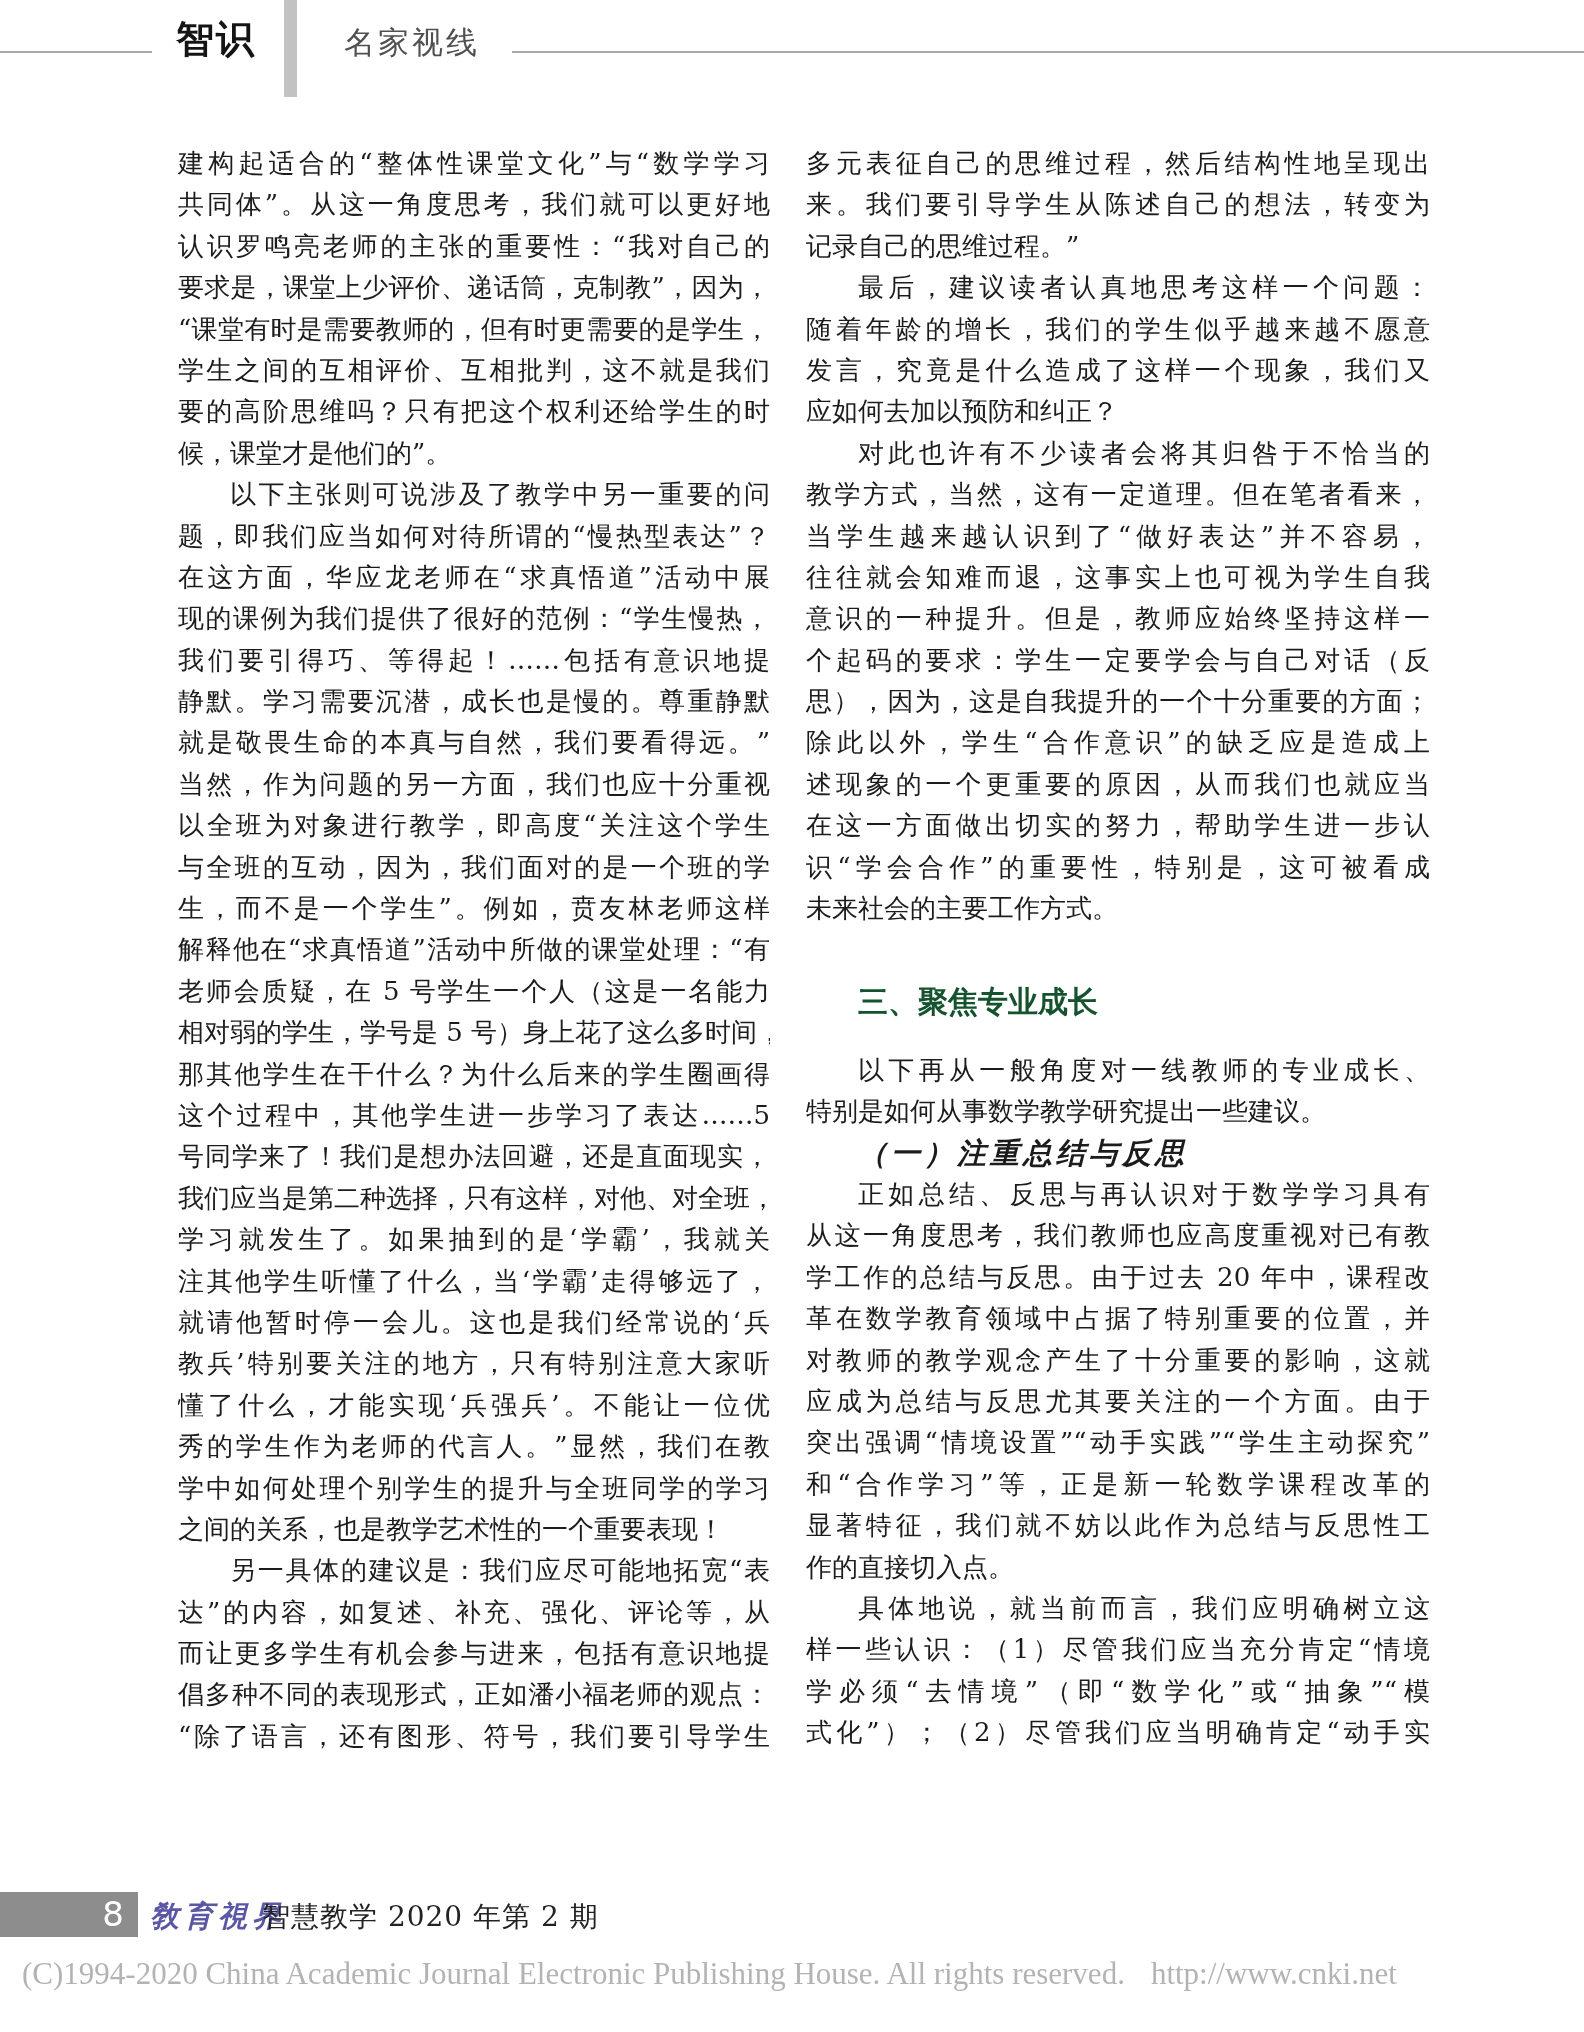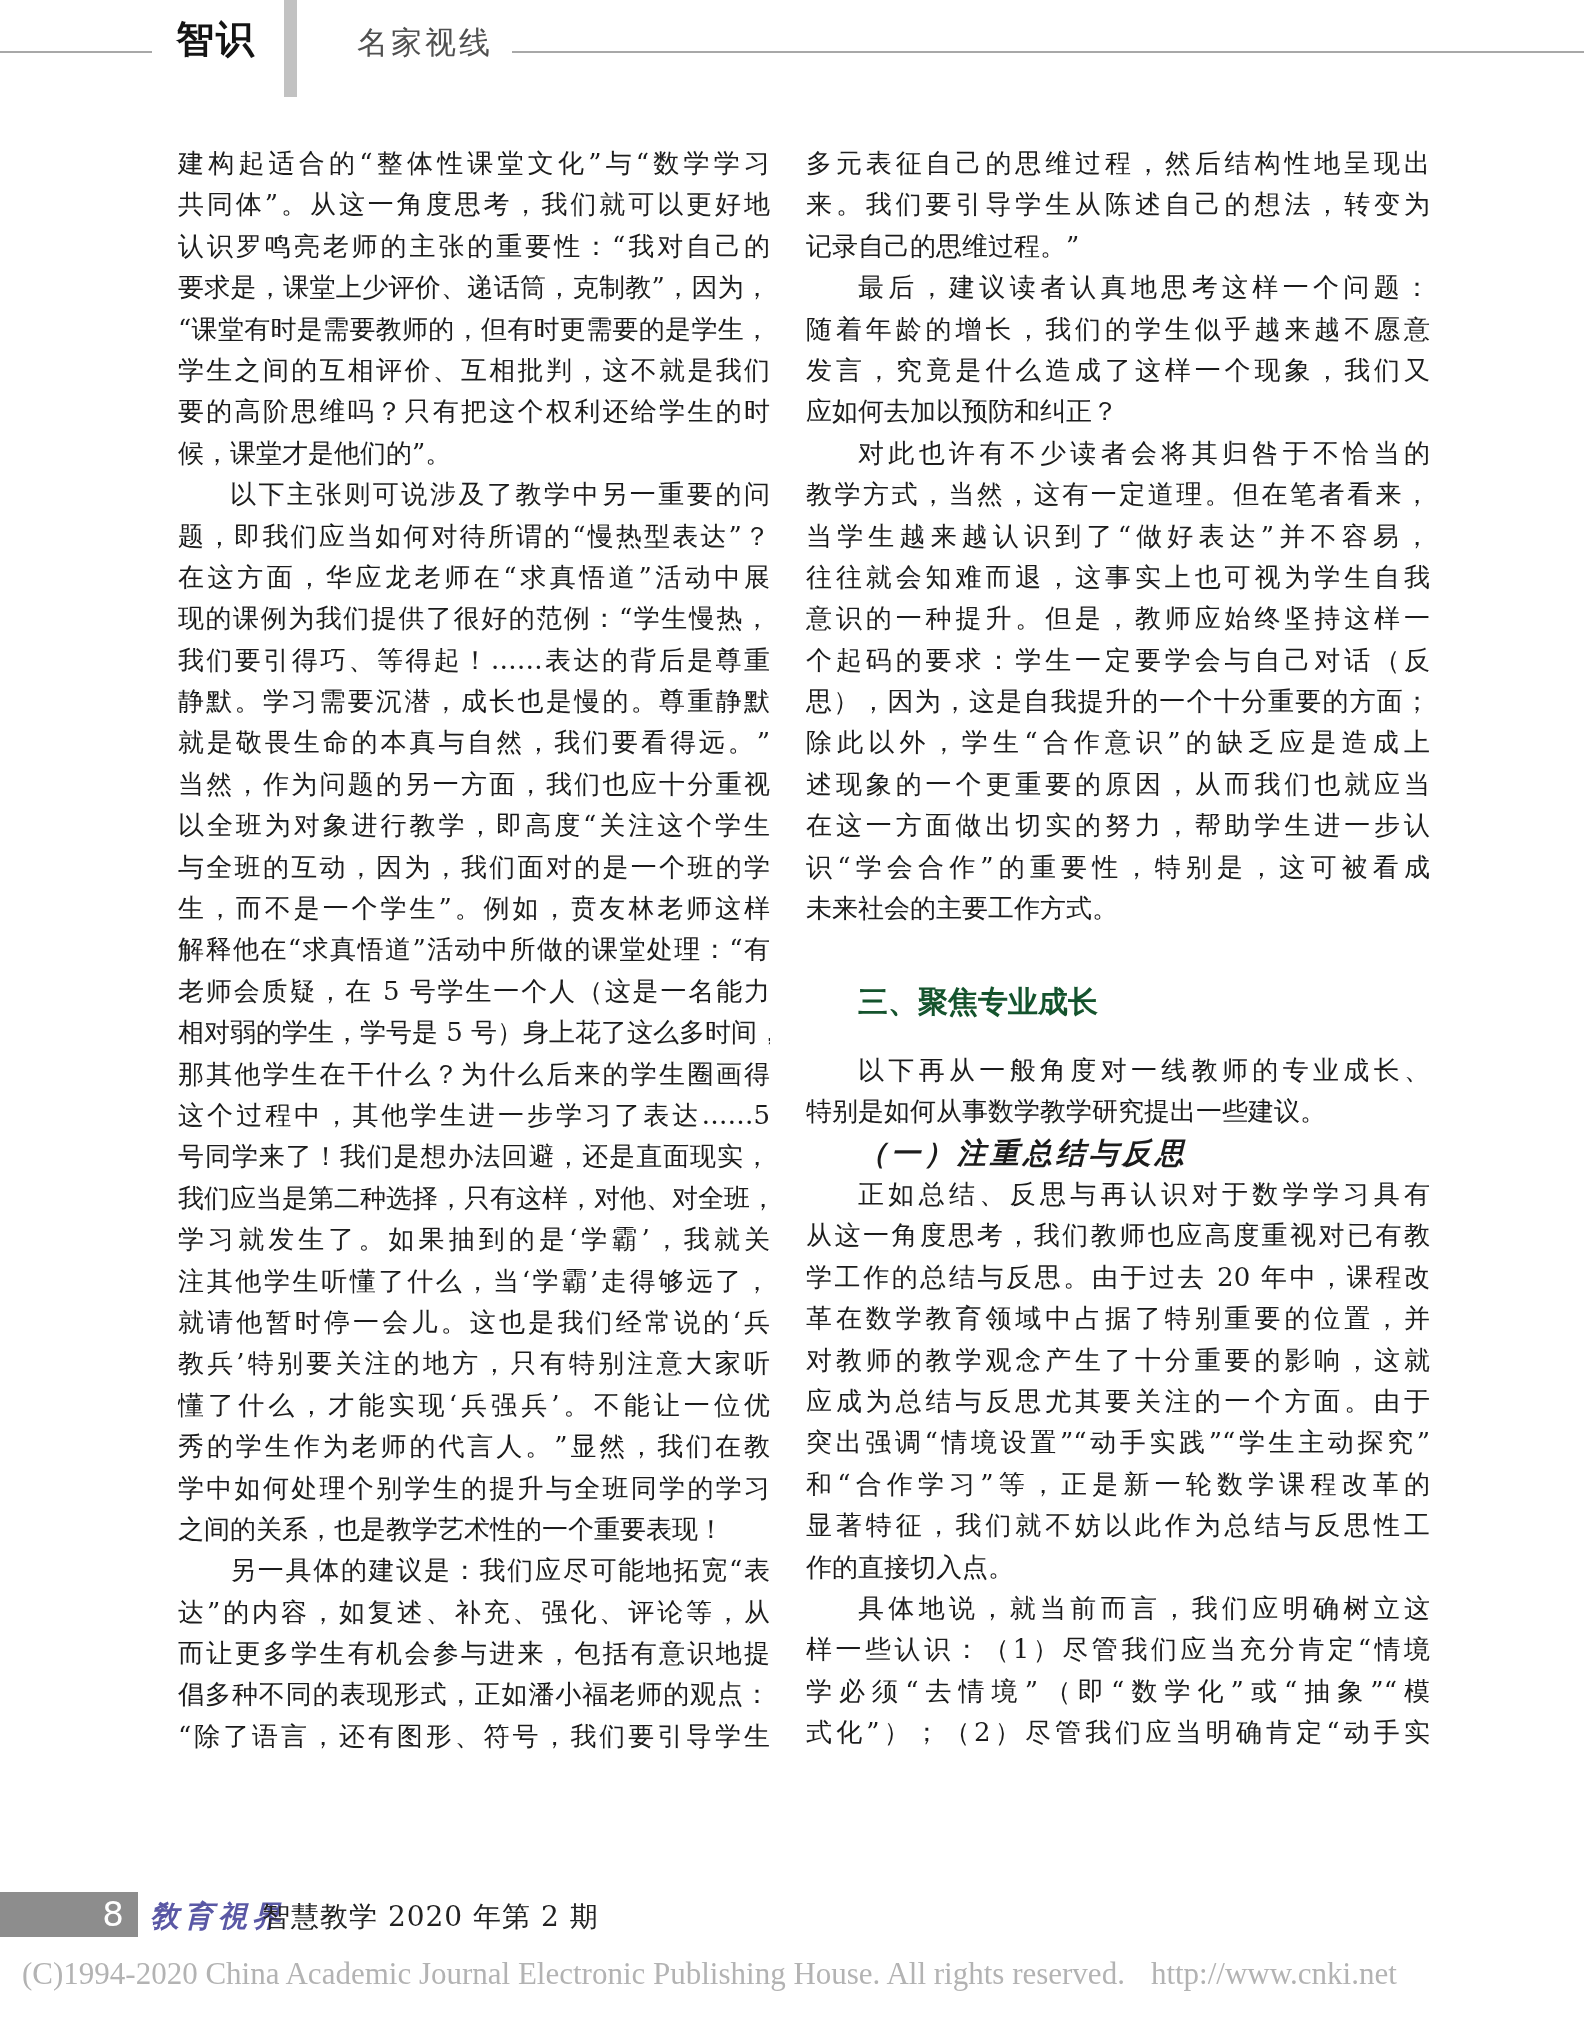--- a/index.html
+++ b/index.html
@@ -12,21 +12,21 @@
   .rule { position:absolute; height:2px; background:#a8a8a8; }
   #rule-left  { left:0;   top:51px; width:152px; }
   #rule-right { left:512px; top:51px; width:1072px; }
   #section-label {
     position:absolute; left:176px; top:14px; width:108px;
     font-family:"DejaVu Sans","Liberation Sans",sans-serif;
     font-weight:bold; font-size:38px; color:#141414; letter-spacing:2px;
   }
   #header-divider { position:absolute; left:284px; top:0; width:13px; height:97px; background:#c2c2c2; }
   #column-label {
-    position:absolute; left:357px; top:22px;
+    position:absolute; left:344px; top:22px;
     font-family:"DejaVu Sans","Liberation Sans",sans-serif;
     font-weight:normal; font-size:31px; color:#505050; letter-spacing:3px;
   }
 
   
   .col { position:absolute; top:143px; color:#1c1c1c; }
   #left-column  { left:178px; width:592px; }
   #right-column { left:806px; width:624px; }
   .line {
     height:41.4px; line-height:41.4px; font-size:26px;
@@ -91,21 +91,21 @@
       <div class="line">认识罗鸣亮老师的主张的重要性：“我对自己的</div>
       <div class="line">要求是，课堂上少评价、递话筒，克制教”，因为，</div>
       <div class="line">“课堂有时是需要教师的，但有时更需要的是学生，</div>
       <div class="line">学生之间的互相评价、互相批判，这不就是我们</div>
       <div class="line">要的高阶思维吗？只有把这个权利还给学生的时</div>
       <div class="line end">候，课堂才是他们的”。</div>
       <div class="line ind">以下主张则可说涉及了教学中另一重要的问</div>
       <div class="line">题，即我们应当如何对待所谓的“慢热型表达”？</div>
       <div class="line">在这方面，华应龙老师在“求真悟道”活动中展</div>
       <div class="line">现的课例为我们提供了很好的范例：“学生慢热，</div>
-      <div class="line">我们要引得巧、等得起！……表达的背后是尊重</div>
+      <div class="line">我们要引得巧、等得起！……包括有意识地提</div>
       <div class="line">静默。学习需要沉潜，成长也是慢的。尊重静默</div>
       <div class="line">就是敬畏生命的本真与自然，我们要看得远。”</div>
       <div class="line">当然，作为问题的另一方面，我们也应十分重视</div>
       <div class="line">以全班为对象进行教学，即高度“关注这个学生</div>
       <div class="line">与全班的互动，因为，我们面对的是一个班的学</div>
       <div class="line">生，而不是一个学生”。例如，贲友林老师这样</div>
       <div class="line">解释他在“求真悟道”活动中所做的课堂处理：“有</div>
       <div class="line">老师会质疑，在 5 号学生一个人（这是一名能力</div>
       <div class="line">相对弱的学生，学号是 5 号）身上花了这么多时间，</div>
       <div class="line">那其他学生在干什么？为什么后来的学生圈画得</div>

